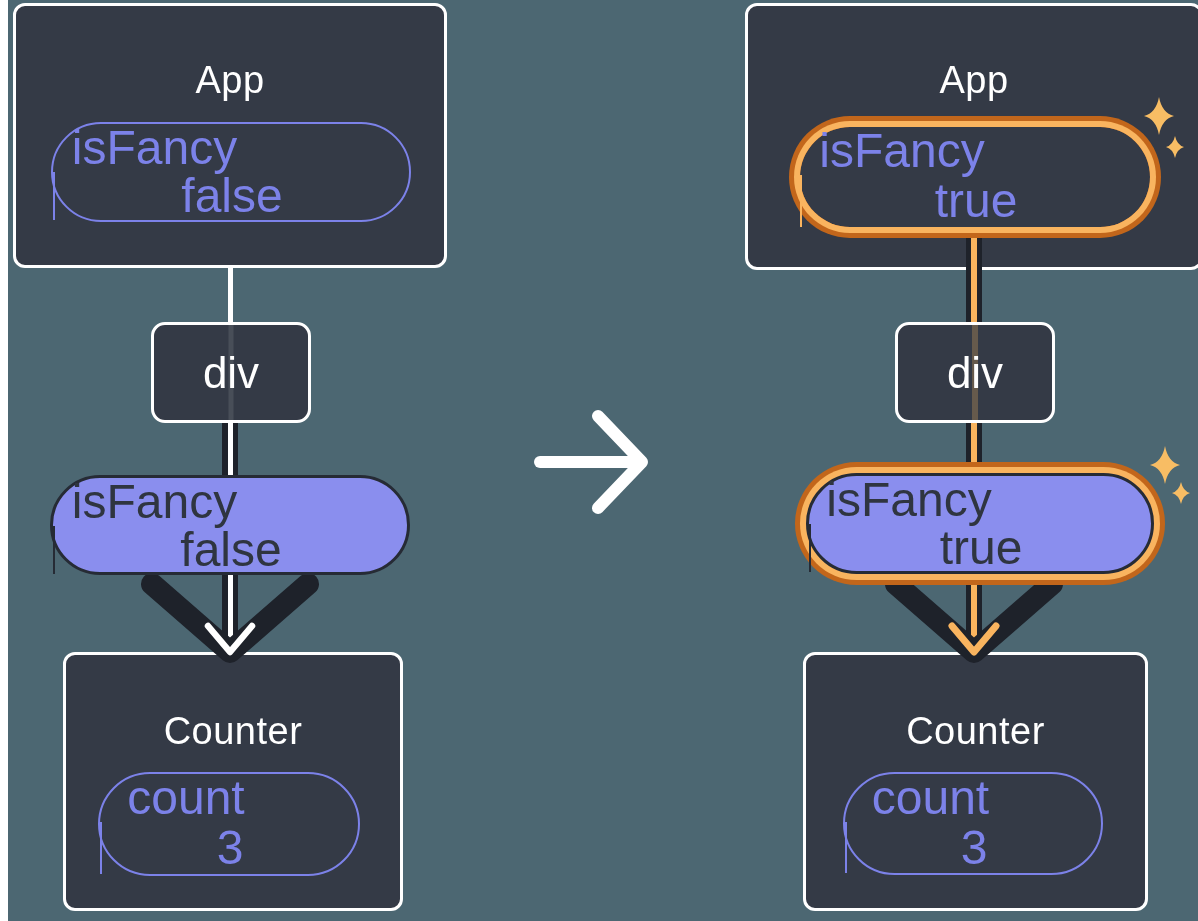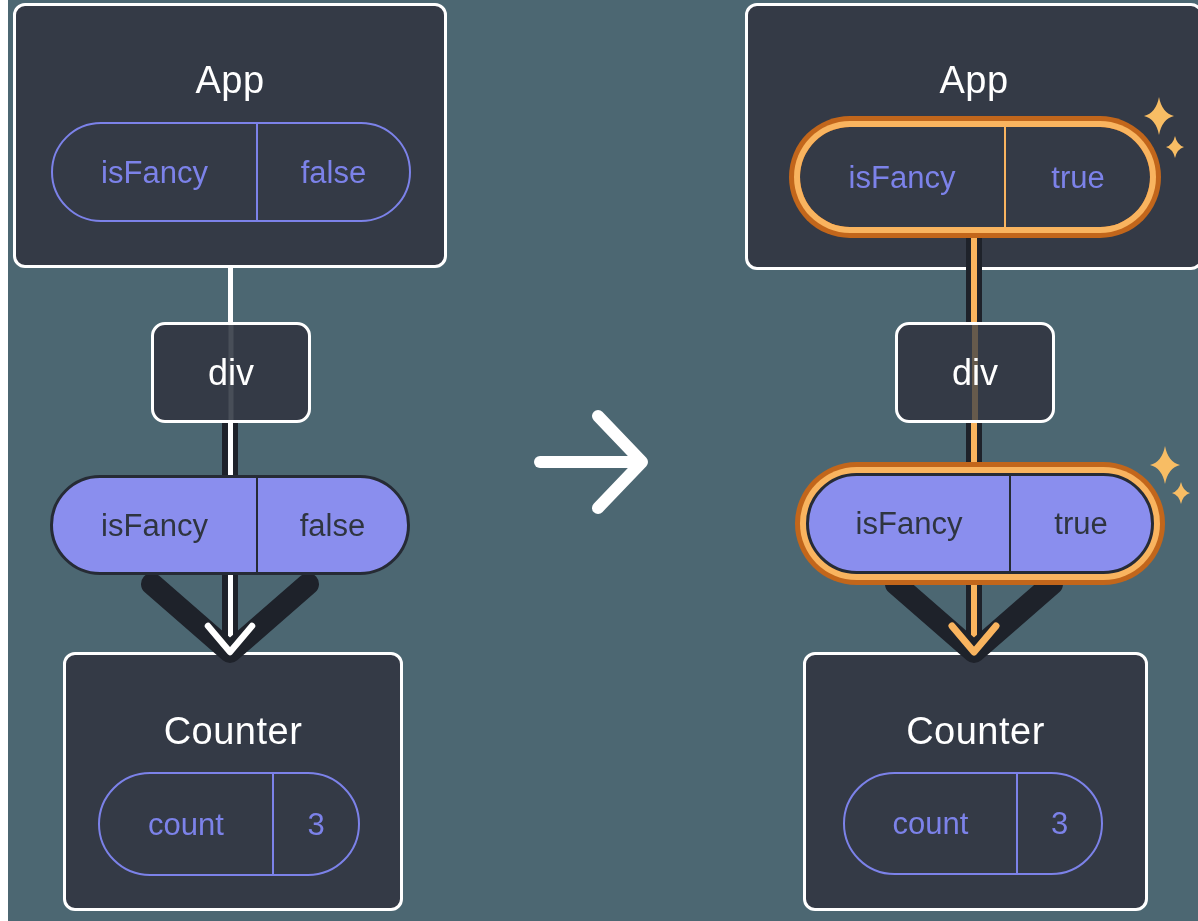--- a/index.html
+++ b/index.html
@@ -14,28 +14,28 @@
     background:var(--box-fill,#343A46);
     border:3px solid var(--box-border,#FFFFFF);
     box-sizing:border-box;
   }
   .rbox { border-radius:12px; }
   .div-box { border-radius:14px; display:flex; align-items:center; justify-content:center; }
   .box-title {
     position:absolute; left:0; right:0; text-align:center;
     color:#FFFFFF; font-size:38px; line-height:1; letter-spacing:0.5px;
   }
-  .div-label { color:#FFFFFF; font-size:36px; line-height:1; position:relative; }
+  .div-label { color:#FFFFFF; font-size:44px; line-height:1; position:relative; }
   .stripe { position:absolute; top:0; bottom:0; left:50%; transform:translateX(-50%); }
   .stripe.white { width:5px; background:rgba(255,255,255,0.10); }
   .stripe.amber { width:6px; background:rgba(249,180,95,0.26); }
 
   .pill {
     position:absolute; display:flex; box-sizing:border-box;
-    border-radius:999px; font-size:31px; line-height:1;
+    border-radius:999px; font-size:48px; line-height:1;flex-direction:column;
   }
   .seg { display:flex; align-items:center; justify-content:center; box-sizing:border-box; }
   .seg.value { flex:1; }
   .bold { font-weight:normal; }
 
   .outline { border:2.5px solid var(--purple,#7C82E9); color:var(--purple,#7C82E9); background:transparent; }
   .outline .seg.value { border-left:2px solid var(--purple,#7C82E9); }
 
   .filled { background:var(--purple-fill,#8A8EEE); border:3px solid #262B35; color:#2F3540; }
   .filled .seg.value { border-left:2.5px solid #262B35; }

